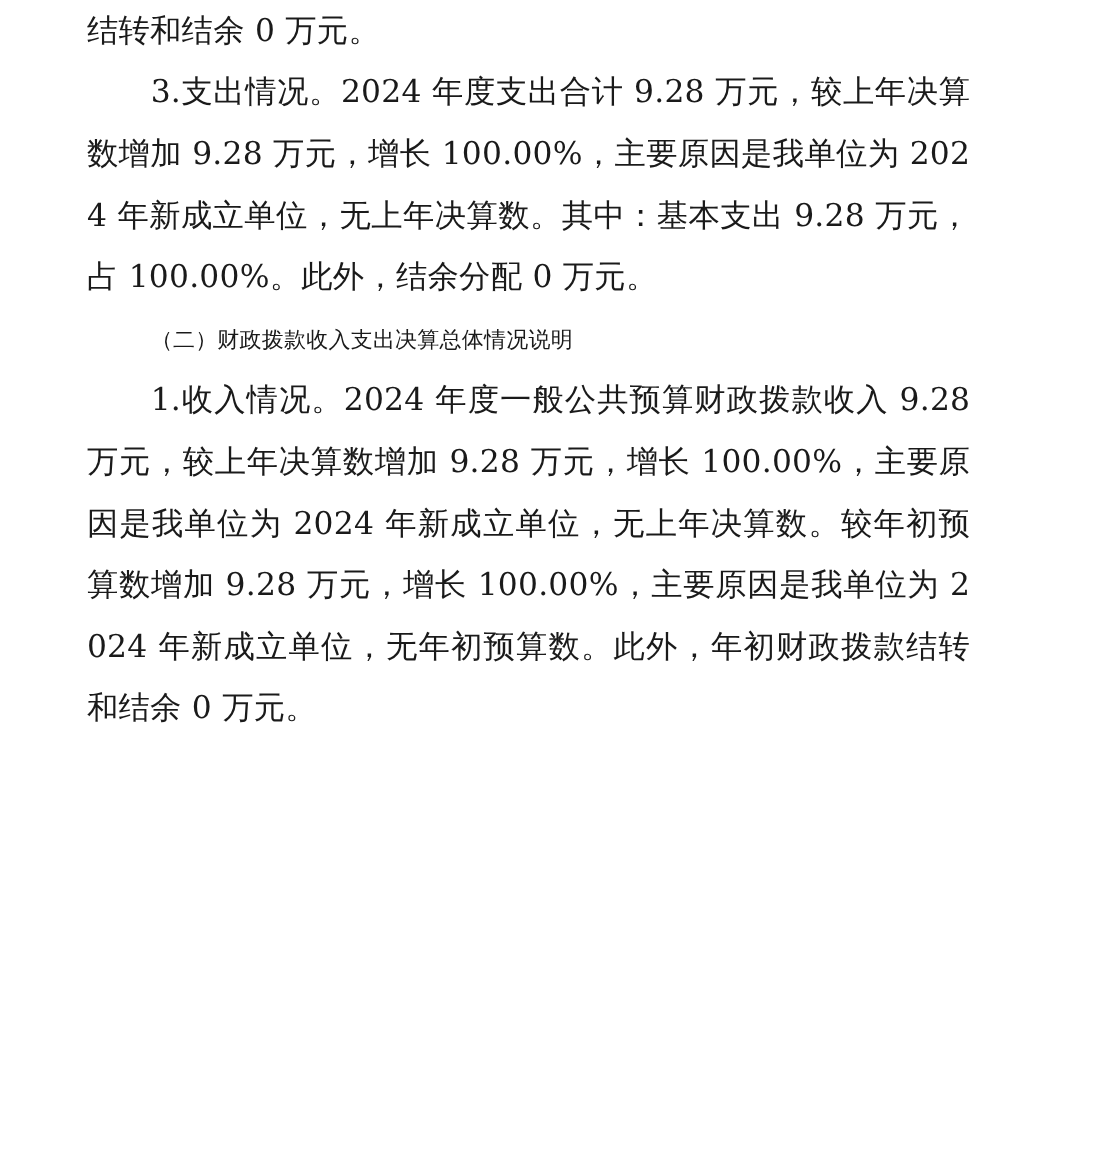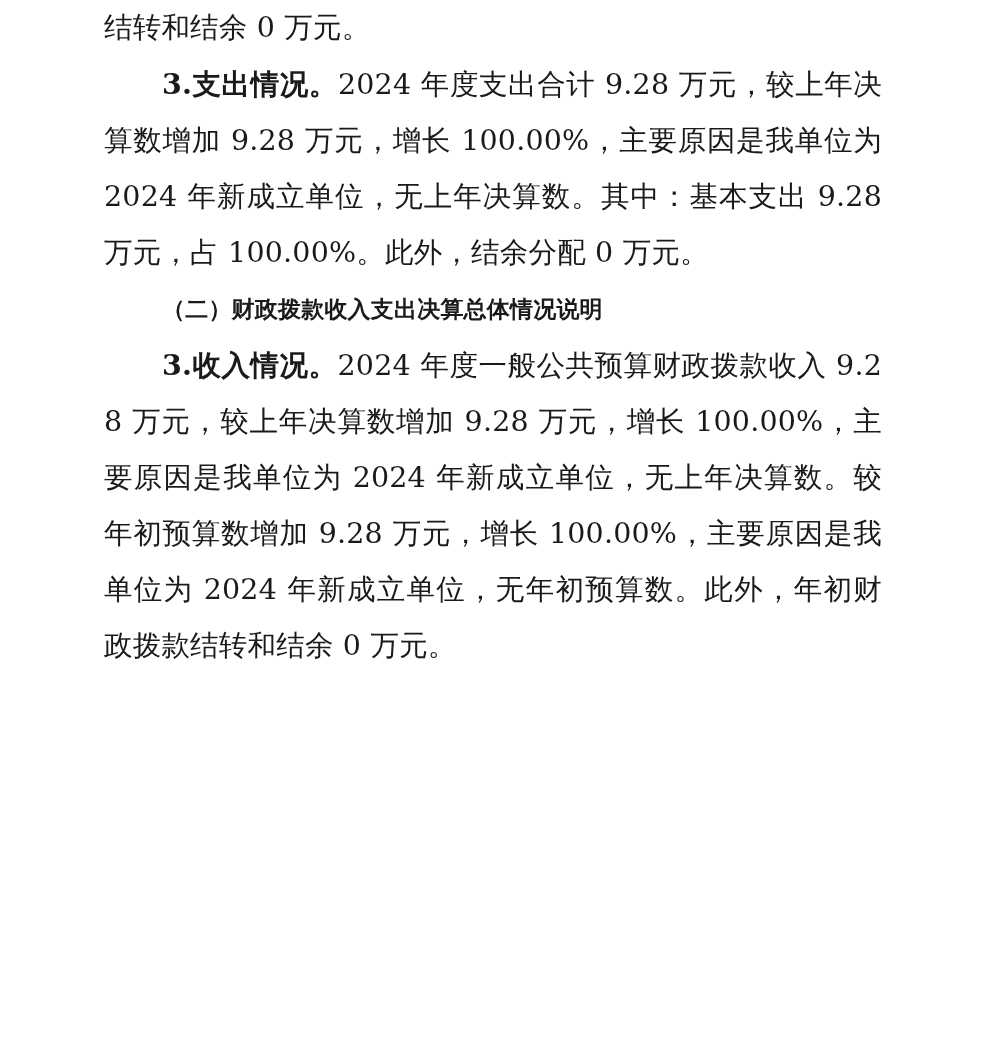--- a/index.html
+++ b/index.html
@@ -11,42 +11,42 @@
     width: 1000px;
     height: 1059px;
     font-family: "DejaVu Serif", "Liberation Serif", serif;
     color: #1a1a1a;
     overflow: hidden;
   }
   .page {
     width: 1000px;
     height: 1059px;
     box-sizing: border-box;
-    padding: 0 118px 0 104px;
+    padding: 0 118px 0 79px;
     position: relative;
   }
   .para {
     font-size: 28.5px;
     line-height: 56px;
     text-align: justify;
     text-justify: inter-ideograph;
     margin: 0;
     letter-spacing: 0.2px;
     word-break: break-all;
   }
   .indent {
     text-indent: 58px;
   }
   .bold-lead {
-    font-weight: 700;
+    font-weight: 400;
   }
   .heading {
-    font-size: 23px;
+    font-size: 20px;
     line-height: 56px;
-    font-weight: 700;
+    font-weight: 400;
     margin: 0;
     text-indent: 58px;
     letter-spacing: 0.2px;
   }
   .first-line {
     margin-top: 0;
   }
   .block {
     margin: 0;
   }
@@ -63,16 +63,16 @@
   <p class="para block indent">
     <span class="bold-lead">3.支出情况。</span><span>2024 年度支出合计 9.28 万元，较上年决算数增加 9.28 万元，增长 100.00%，主要原因是我单位为 2024 年新成立单位，无上年决算数。其中：基本支出 9.28 万元，占 100.00%。此外，结余分配 0 万元。</span>
   </p>
 
 
   <p class="heading">（二）财政拨款收入支出决算总体情况说明</p>
 
 
 
   <p class="para block indent">
-    <span class="bold-lead">3.收入情况。</span><span>2024 年度一般公共预算财政拨款收入 9.28 万元，较上年决算数增加 9.28 万元，增长 100.00%，主要原因是我单位为 2024 年新成立单位，无上年决算数。较年初预算数增加 9.28 万元，增长 100.00%，主要原因是我单位为 2024 年新成立单位，无年初预算数。此外，年初财政拨款结转和结余 0 万元。</span>
+    <span class="bold-lead">1.收入情况。</span><span>2024 年度一般公共预算财政拨款收入 9.28 万元，较上年决算数增加 9.28 万元，增长 100.00%，主要原因是我单位为 2024 年新成立单位，无上年决算数。较年初预算数增加 9.28 万元，增长 100.00%，主要原因是我单位为 2024 年新成立单位，无年初预算数。此外，年初财政拨款结转和结余 0 万元。</span>
   </p>
 
 </div>
 
 </body></html>

